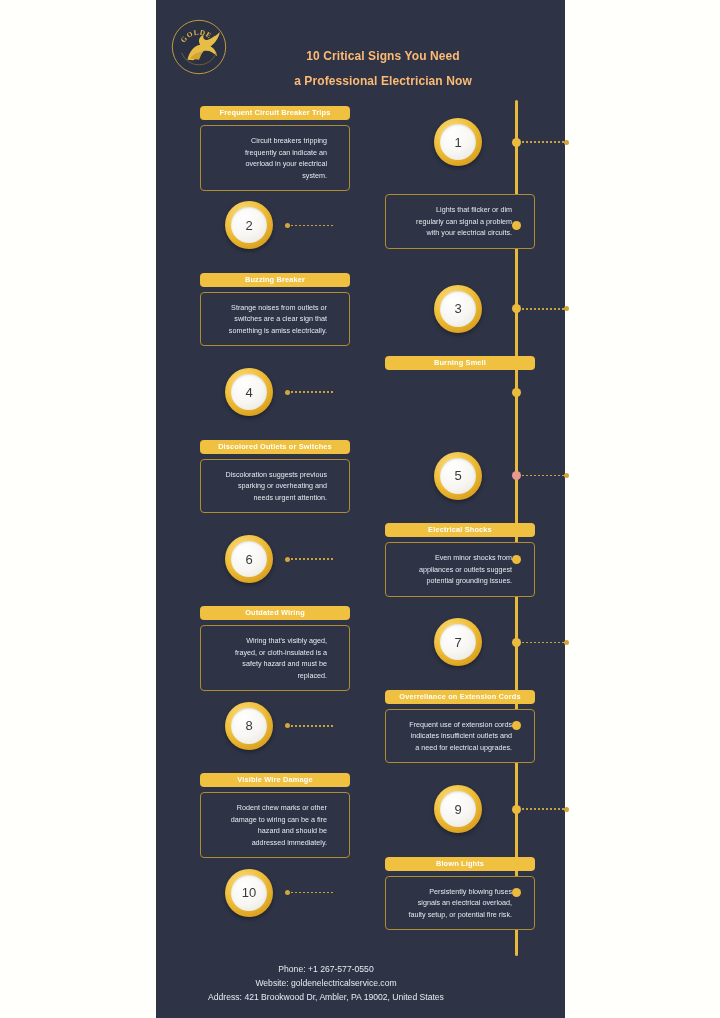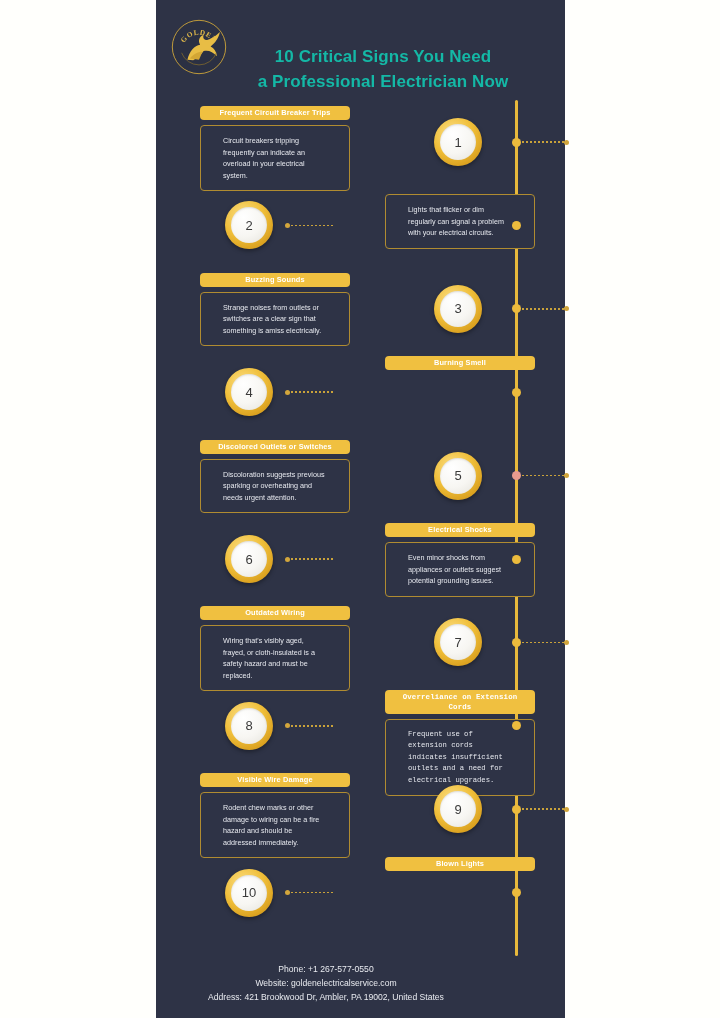--- a/index.html
+++ b/index.html
@@ -29,22 +29,22 @@
   #logo {
     position:absolute; left:14px; top:18px;
     width:58px; height:58px;
   }
   #title-block {
     position:absolute; left:62px; top:44px;
     width:330px;
     text-align:center;
   }
   .title-line {
-    color:#14b8a6;
-    font-size:17px;
+    color:#fdba74;
+    font-size:12px;
     font-weight:bold;
     line-height:25px;
     letter-spacing:.1px;
     white-space:nowrap;
   }
   
   #spine {
     position:absolute;
     left:359px; top:100px;
     width:2.5px; height:856px;
@@ -68,21 +68,21 @@
     border-radius:4px;
     letter-spacing:.15px;
   }
   .desc {
     margin-top:5px;
     border:1px solid #b08c31;
     border-radius:4px;
     color:#e7e9ef;
     font-size:7.2px;
     line-height:11.5px;
-    text-align:left;
+    text-align:right;
     padding:9px 22px;
     background:#2e3346;
   }
   
   .badge {
     position:absolute;
     width:48px; height:48px;
     border-radius:50%;
     background:
       radial-gradient(circle at 38% 32%, #fbe08a 0%, #f0bf3a 45%, #d99f1d 78%, #c58f14 100%);
@@ -181,21 +181,21 @@
         <div class="side right" style="top: 189.4px;">
           <div class="desc">Lights that flicker or dim regularly can signal a problem with your electrical circuits.</div>
         </div>
         <div class="badge left-pos" style="top: 201.4px;">
           <div class="inner">2</div>
         </div>
         <div class="spine-dot" style="top: 220.9px;"></div>
         <div class="connector" style="top: 224.65px; left: 131px; width: 46px;"></div>
         <div class="end-dot" style="top: 222.9px; left: 129px;"></div>
         <div class="side left" style="top: 272.8px;">
-          <div class="pill">Buzzing Sounds</div>
+          <div class="pill">Buzzing Breaker</div>
           <div class="desc">Strange noises from outlets or switches are a clear sign that something is amiss electrically.</div>
         </div>
         <div class="badge right-pos" style="top: 284.8px;">
           <div class="inner">3</div>
         </div>
         <div class="spine-dot" style="top: 304.3px;"></div>
         <div class="connector" style="top: 308.05px; left: 366px; width: 46px;"></div>
         <div class="end-dot" style="top: 306.3px; left: 408px;"></div>
         <div class="side right" style="top: 356.2px;">
           <div class="pill">Burning Smell</div>
@@ -229,21 +229,21 @@
         <div class="side left" style="top: 606.4px;">
           <div class="pill">Outdated Wiring</div>
           <div class="desc">Wiring that's visibly aged, frayed, or cloth-insulated is a safety hazard and must be replaced.</div>
         </div>
         <div class="badge right-pos" style="top: 618.4px;">
           <div class="inner">7</div>
         </div>
         <div class="spine-dot" style="top: 637.9px;"></div>
         <div class="connector" style="top: 641.65px; left: 366px; width: 46px;"></div>
         <div class="end-dot" style="top: 639.9px; left: 408px;"></div>
-        <div class="side right" style="top: 689.8px; font-family: Liberation Mono, monospace;">
+        <div class="side right" style="top: 689.8px;">
           <div class="pill">Overreliance on Extension Cords</div>
           <div class="desc">Frequent use of extension cords indicates insufficient outlets and a need for electrical upgrades.</div>
         </div>
         <div class="badge left-pos" style="top: 701.8px;">
           <div class="inner">8</div>
         </div>
         <div class="spine-dot" style="top: 721.3px;"></div>
         <div class="connector" style="top: 725.05px; left: 131px; width: 46px;"></div>
         <div class="end-dot" style="top: 723.3px; left: 129px;"></div>
         <div class="side left" style="top: 773.2px;">
@@ -251,20 +251,21 @@
           <div class="desc">Rodent chew marks or other damage to wiring can be a fire hazard and should be addressed immediately.</div>
         </div>
         <div class="badge right-pos" style="top: 785.2px;">
           <div class="inner">9</div>
         </div>
         <div class="spine-dot" style="top: 804.7px;"></div>
         <div class="connector" style="top: 808.45px; left: 366px; width: 46px;"></div>
         <div class="end-dot" style="top: 806.7px; left: 408px;"></div>
         <div class="side right" style="top: 856.6px;">
           <div class="pill">Blown Lights</div>
+          <div class="desc">Persistently blowing fuses signals an electrical overload, faulty setup, or potential fire risk.</div>
         </div>
         <div class="badge left-pos" style="top: 868.6px;">
           <div class="inner">10</div>
         </div>
         <div class="spine-dot" style="top: 888.1px;"></div>
         <div class="connector" style="top: 891.85px; left: 131px; width: 46px;"></div>
         <div class="end-dot" style="top: 890.1px; left: 129px;"></div>
       </div>
 
     <div id="footer">

